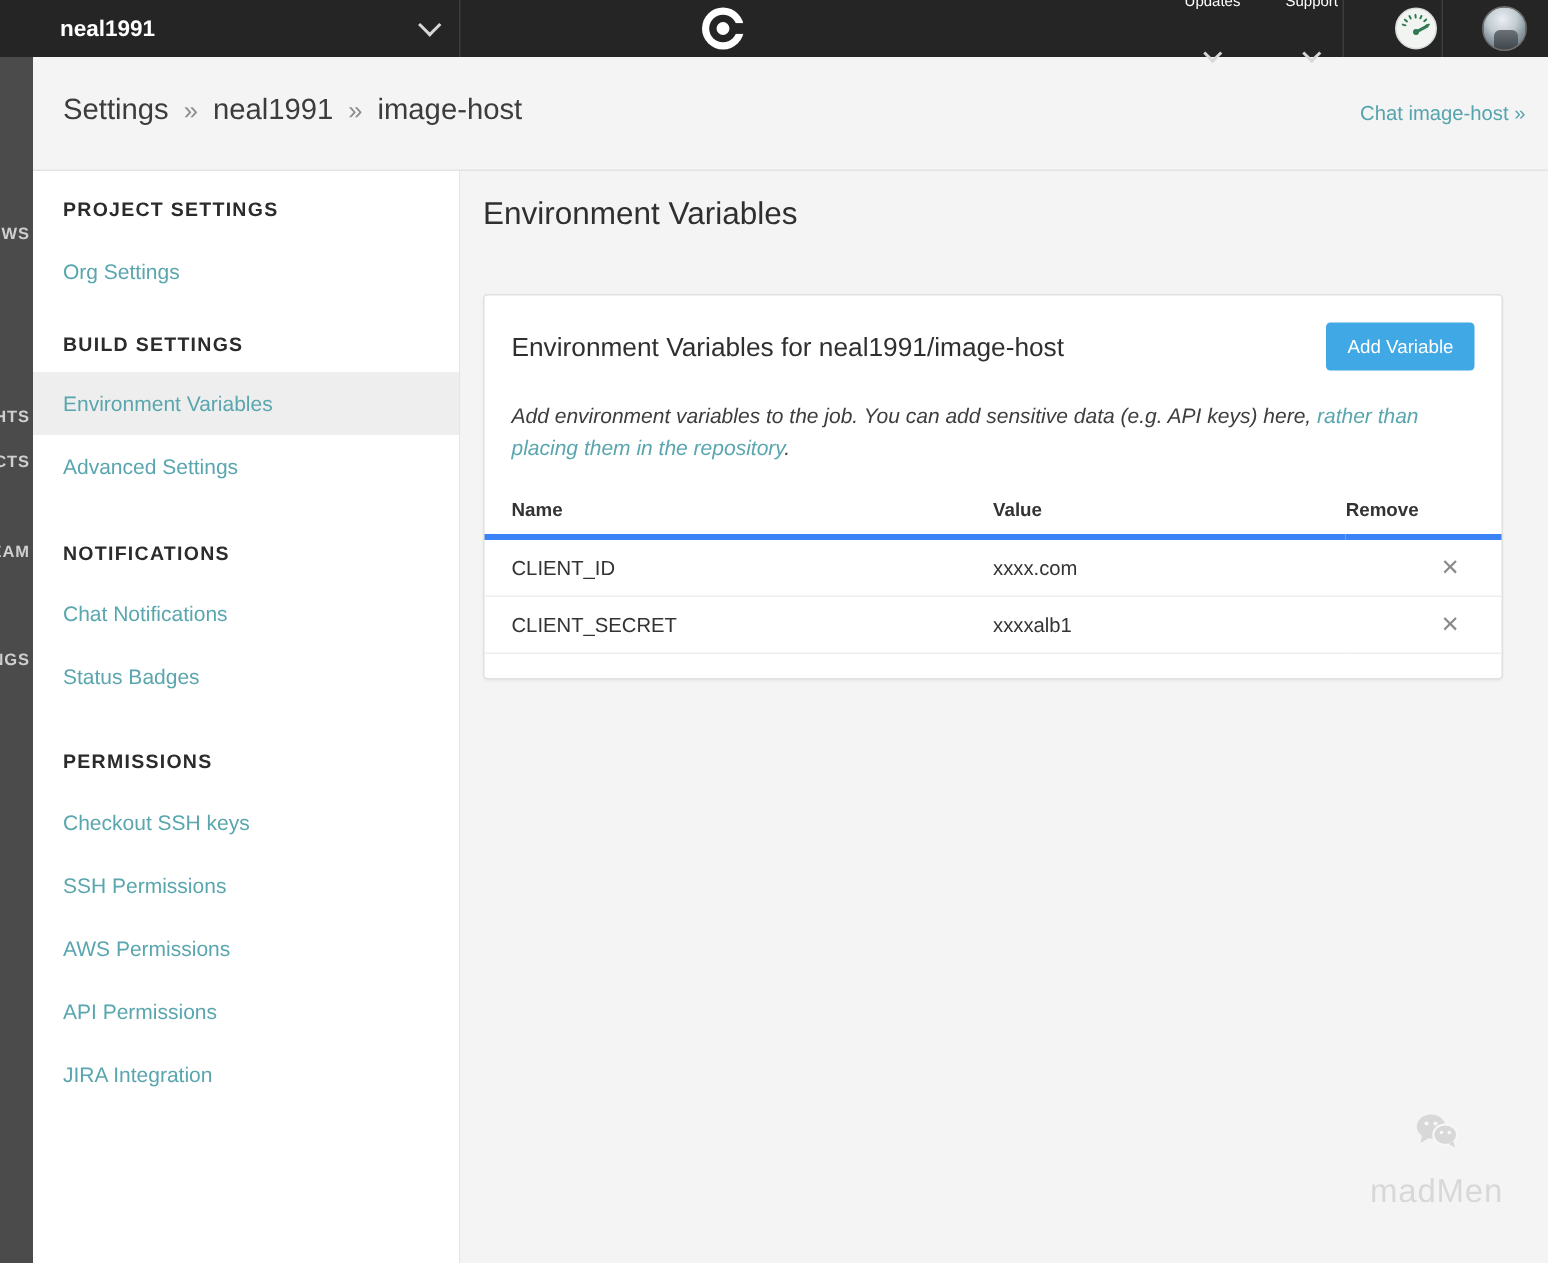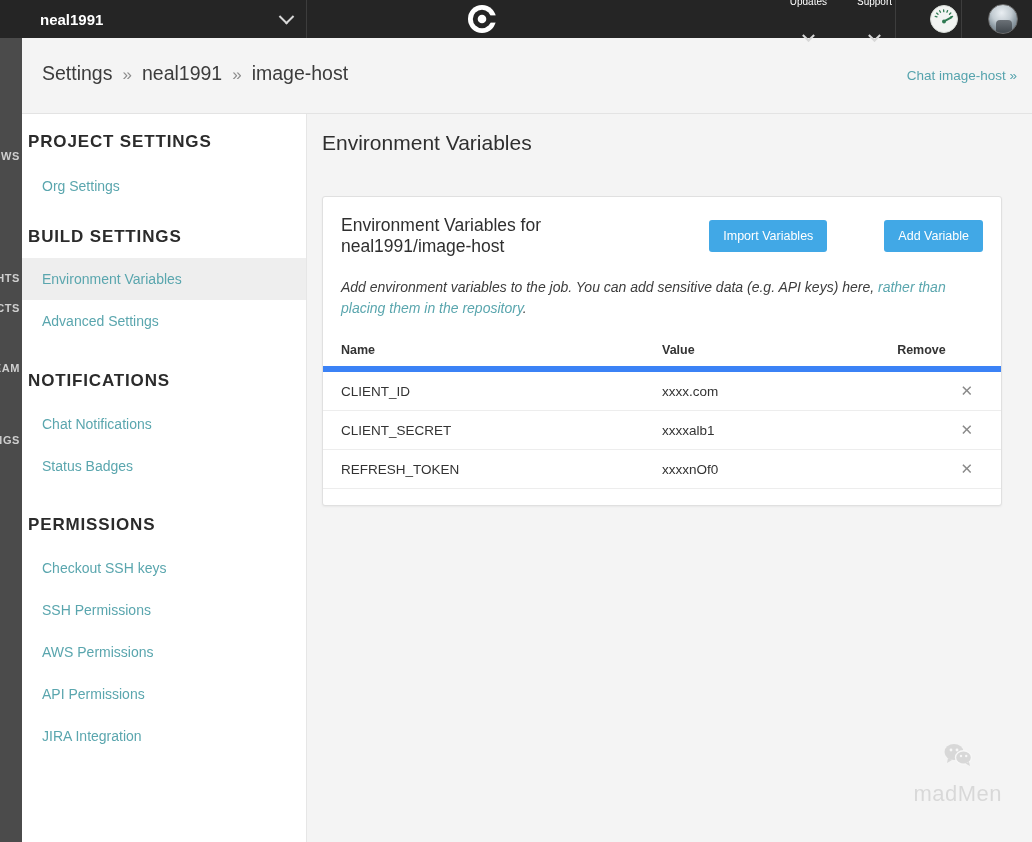--- a/index.html
+++ b/index.html
@@ -114,23 +114,23 @@
 
   
   .sidebar {
     position: absolute; left: 22px; top: 114px;
     width: 285px; height: 728px;
     background: #ffffff;
     border-right: 1px solid #e6e6e6;
     overflow: hidden;
   }
   .sb-group {
-    padding: 0 0 0 6px;
+    padding: 0 0 0 20px;
     color: #2b2b2b;
-    font-size: 17px; font-weight: 700;
+    font-size: 13px; font-weight: 700;
     letter-spacing: .85px;
   }
   .sb-item {
     display: block;
     padding: 0 0 0 20px;
     color: #5aa6ae;
     font-size: 14px;
     line-height: 42px;
     cursor: pointer;
     text-decoration: none;
@@ -181,21 +181,21 @@
     max-width: 655px;
     font-style: italic;
   }
   .inline-link { color: #5aa6ae; cursor: pointer; text-decoration: none; }
 
   table.env { width: 100%; border-collapse: collapse; margin-top: 18px; }
   table.env th {
     text-align: left;
     font-size: 12.5px; font-weight: 700; color: #333333;
     padding: 6px 0 9px 0;
-    border-bottom: 6px solid #3b82f6;
+    border-bottom: 4px solid #3b82f6;
   }
   table.env td {
     font-size: 13.5px; color: #333333;
     padding: 11px 0;
     border-bottom: 1px solid #ededed;
   }
   .col-name  { width: 340px; padding-left: 18px !important; }
   .col-value { width: 236px; }
   .col-remove{ width: 104px; text-align: right; padding-right: 28px !important; }
   th.col-name { padding-left: 18px !important; }
@@ -315,21 +315,20 @@
     <a class="sb-item">API Permissions</a>
     <a class="sb-item">JIRA Integration</a>
   </div>
 
   <div class="main">
     <div class="page-title">Environment Variables</div>
 
     <div class="card">
       <div class="card-head">
         <h2>Environment Variables for neal1991/image-host</h2>
-        <button class="btn">Import Variables</button>
         <button class="btn">Add Variable</button>
       </div>
 
       <div class="card-desc">
         <span>Add environment variables to the job. You can add sensitive data (e.g. API keys) here, </span><a class="inline-link">rather than placing them in the repository</a><span>.</span>
       </div>
 
       <table class="env">
         <thead>
           <tr>
@@ -342,25 +341,20 @@
           <tr>
             <td class="col-name">CLIENT_ID</td>
             <td class="col-value">xxxx.com</td>
             <td class="col-remove"><span class="rm-x">✕</span></td>
           </tr>
           <tr>
             <td class="col-name">CLIENT_SECRET</td>
             <td class="col-value">xxxxalb1</td>
             <td class="col-remove"><span class="rm-x">✕</span></td>
           </tr>
-          <tr>
-            <td class="col-name">REFRESH_TOKEN</td>
-            <td class="col-value">xxxxnOf0</td>
-            <td class="col-remove"><span class="rm-x">✕</span></td>
-          </tr>
         </tbody>
       </table>
       <div style="height:16px"></div>
     </div>
   </div>
 
   <div class="watermark">
     <span>
       <svg width="30" height="26" viewBox="0 0 30 26" aria-hidden="true">
         <ellipse cx="11" cy="10" rx="9.5" ry="8" fill="#9a9a9a"></ellipse>

